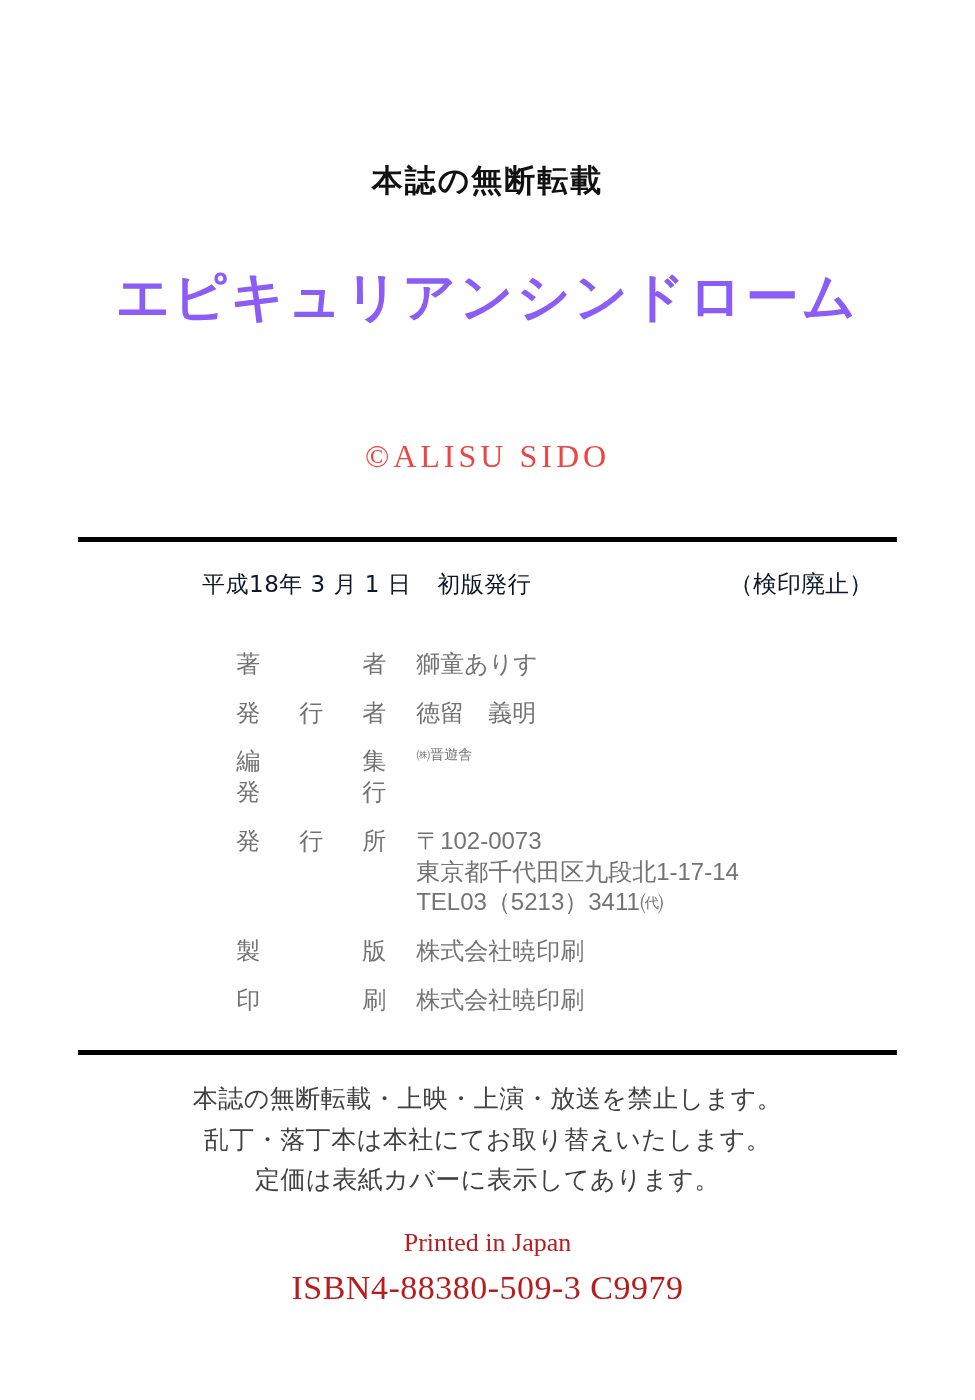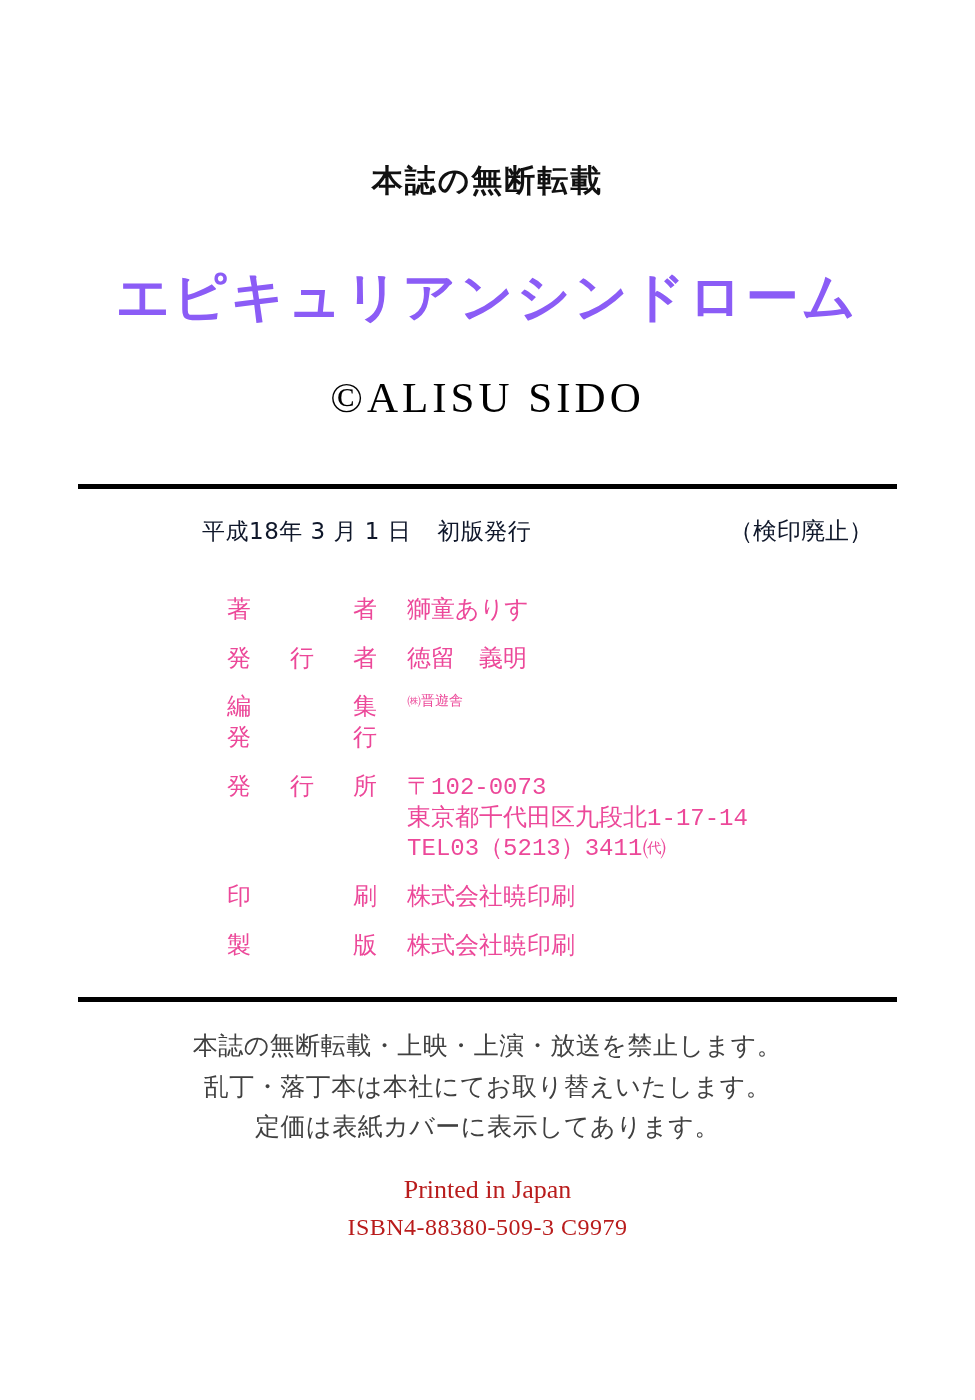--- a/index.html
+++ b/index.html
@@ -38,24 +38,24 @@
     font-family: "DejaVu Sans", sans-serif;
     font-weight: bold;
     font-size: 53px;
     letter-spacing: 3px;
     margin-top: 60px;
     color: #8b5cf6;
   }
   .copyright-line {
     text-align: center;
     font-family: "Liberation Serif", serif;
-    font-size: 43px;
+    font-size: 32px;
     letter-spacing: 4px;
-    margin-top: 39px;
-    color: #000000;
+    margin-top: 104px;
+    color: #ef4444;
   }
 
   
   .rule {
     height: 5px;
     background: #000;
     margin: 0;
   }
   .rule-top { margin-top: 62px; }
   .rule-bottom { margin-top: 26px; }
@@ -80,24 +80,24 @@
     margin-top: 40px;
     display: flex;
     justify-content: center;
   }
   .colophon table {
     border-collapse: collapse;
   }
   .colophon td {
     vertical-align: top;
     padding: 9px 0;
-    font-family: Liberation Mono, monospace;
+    font-family: Liberation Sans, sans-serif;
     font-size: 24px;
     line-height: 1.28;
-    color: #ec4899;
+    color: #737373;
   }
   .col-label {
     width: 150px;
     text-align: justify;
     text-align-last: justify;
     padding-right: 30px !important;
     white-space: pre-line;
   }
   .col-value {
     text-align: left;
@@ -120,21 +120,21 @@
 
   .footer {
     margin-top: 22px;
     text-align: center;
     font-family: "Liberation Serif", serif;
     font-size: 26px;
     line-height: 1.5;
     color: #b91c1c;
   }
   .footer .isbn {
-    font-size: 24px;
+    font-size: 34px;
     letter-spacing: 0.5px;
   }
 </style>
 </head>
 <body>
 
 <div class="page">
 
   <div class="imprint-label">本誌の無断転載</div>
 
@@ -167,25 +167,25 @@
 発行</td>
           <td class="col-value small">㈱晋遊舎</td>
         </tr>
         <tr>
           <td class="col-label">発行所</td>
           <td class="col-value">〒102-0073
 東京都千代田区九段北1-17-14
 TEL03（5213）3411㈹</td>
         </tr>
         <tr>
+          <td class="col-label">製　版</td>
+          <td class="col-value">株式会社暁印刷</td>
+        </tr>
+        <tr>
           <td class="col-label">印　刷</td>
-          <td class="col-value">株式会社暁印刷</td>
-        </tr>
-        <tr>
-          <td class="col-label">製　版</td>
           <td class="col-value">株式会社暁印刷</td>
         </tr>
       </tbody>
     </table>
   </div>
 
   <div class="rule rule-bottom"></div>
 
   <div class="notice">
     <div>本誌の無断転載・上映・上演・放送を禁止します。</div>

